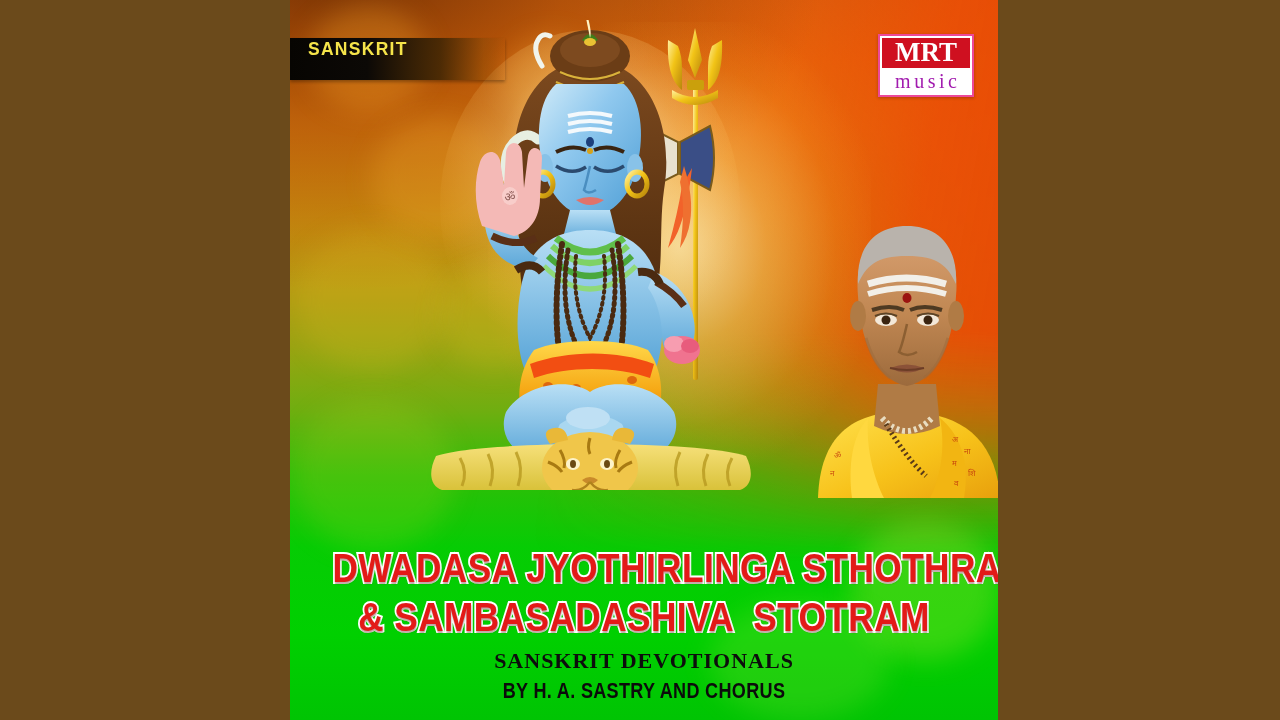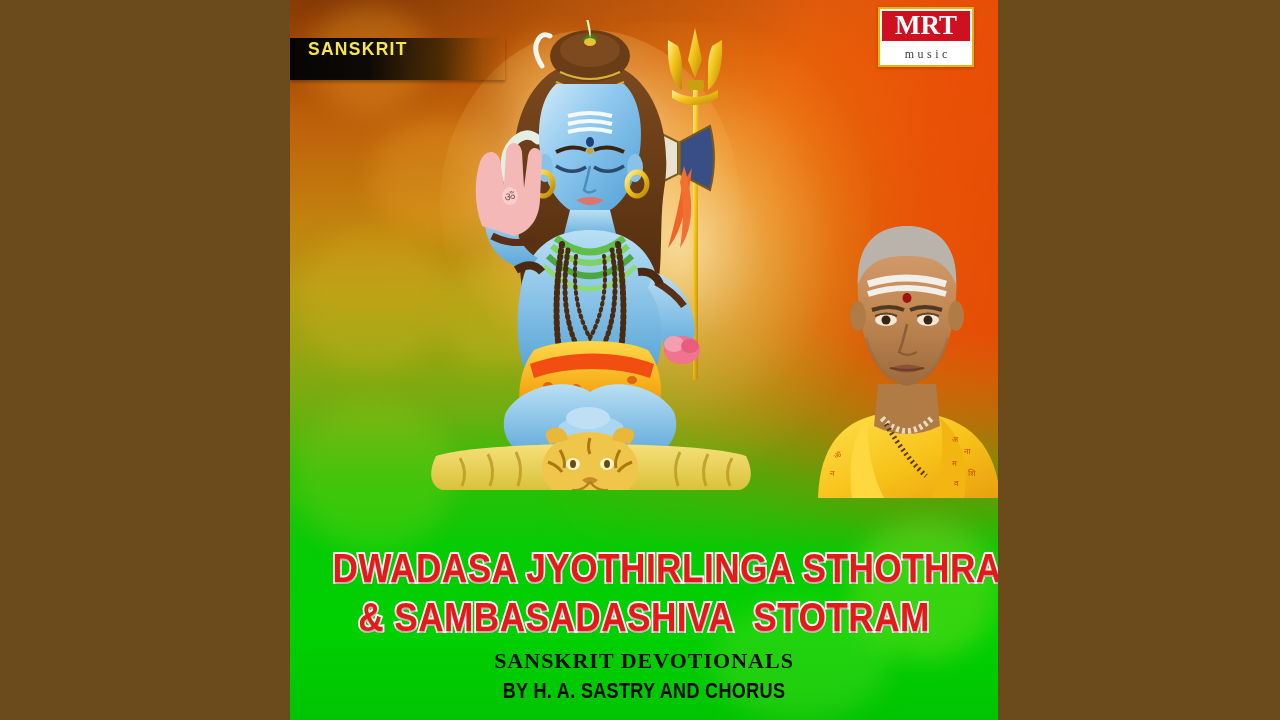--- a/index.html
+++ b/index.html
@@ -63,38 +63,38 @@
   }
   #sanskrit-bar .lbl{
     color:#f5e44a;font-size:19px;font-weight:bold;letter-spacing:1.4px;
     margin-left:18px;
     font-family:"Liberation Sans", sans-serif;
     transform:scaleX(.92);transform-origin:left center;
   }
 
   
   #mrt-logo{
-    position:absolute;right:24px;top:7px;width:92px;
-    background:#ffffff;border:2px solid #eab308;
+    position:absolute;right:24px;top:34px;width:92px;
+    background:#ffffff;border:2px solid #ec4899;
     box-shadow:0 1px 3px rgba(0,0,0,.25);
   }
   #mrt-logo .mrt-top{
     background:#cf1020;border:2px solid #ffffff;
     text-align:center;padding:1px 0 2px;
   }
   #mrt-logo .mrt-top span{
     color:#ffffff;font-family:"Liberation Serif", serif;
     font-size:27px;font-weight:bold;line-height:1.0;letter-spacing:0px;
   }
   #mrt-logo .mrt-bot{
     background:#ffffff;text-align:center;padding:1px 0 3px;
   }
   #mrt-logo .mrt-bot span{
-    color:#404040;font-family:"Liberation Serif", serif;
-    font-size:12px;line-height:1.0;letter-spacing:3.5px;padding-left:3.5px;
+    color:#a21caf;font-family:"Liberation Serif", serif;
+    font-size:20px;line-height:1.0;letter-spacing:3.5px;padding-left:3.5px;
   }
 
   
   #deity{position:absolute;left:120px;top:20px;width:360px;height:470px;}
   #singer{position:absolute;right:-4px;top:218px;width:190px;height:280px;}
 
   
   #titles{position:absolute;left:0;right:0;bottom:16px;text-align:center;}
   .ttl{
     font-family:"Liberation Sans", sans-serif;

